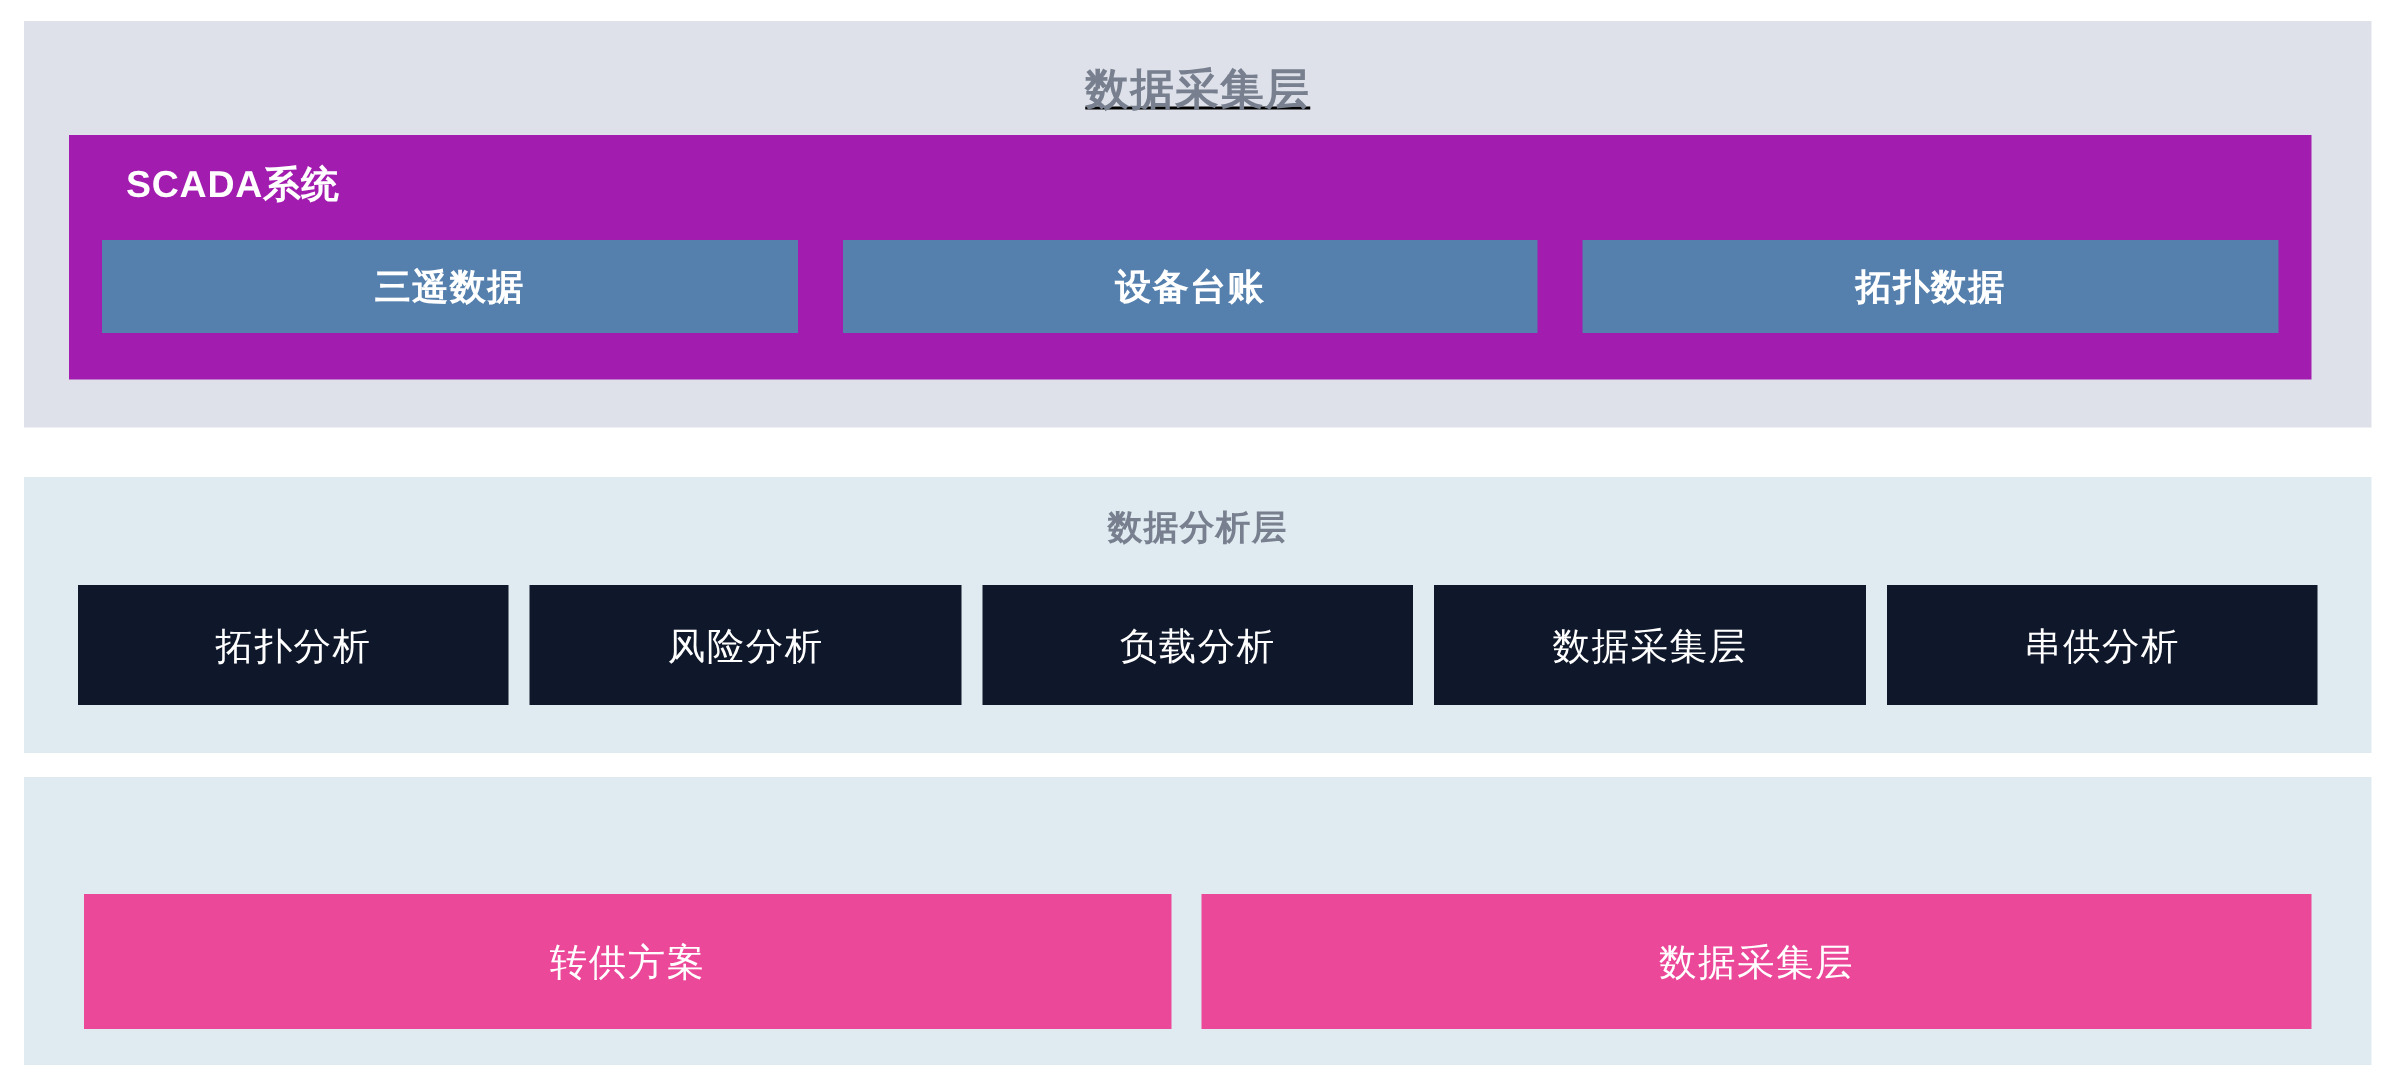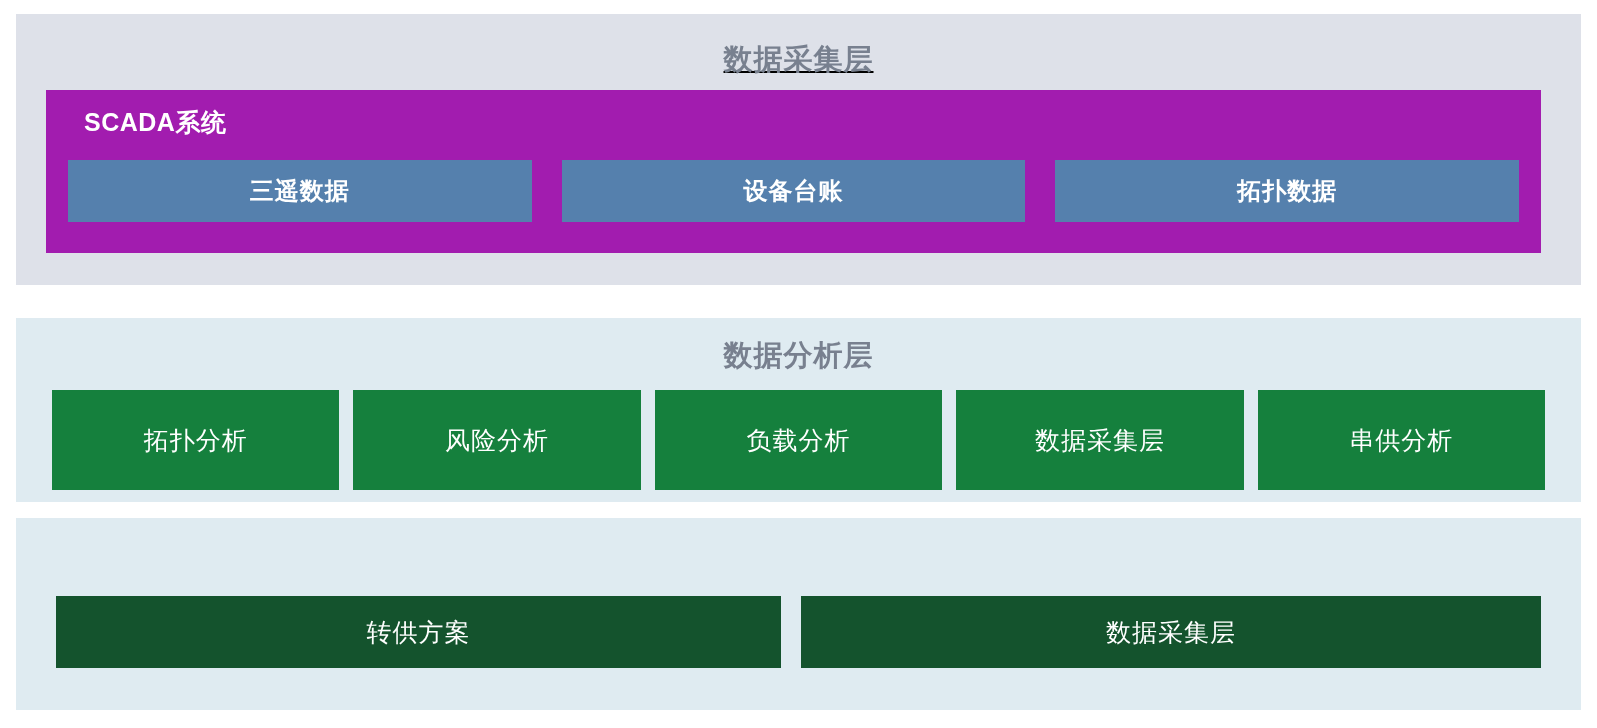--- a/index.html
+++ b/index.html
@@ -90,35 +90,35 @@
 
   
   #layer-analysis {
     left: 16px;
     top: 318px;
     width: 1565px;
     height: 184px;
     background: #dfebf1;
   }
   #layer-analysis .layer-title {
-    font-size: 29px;
+    font-size: 23px;
     padding-top: 18px;
   }
   .analysis-items {
     position: absolute;
     left: 36px;
     right: 36px;
     top: 72px;
     display: flex;
     gap: 14px;
   }
   .analysis-item {
     flex: 1;
-    height: 100px;
-    background: #15803d;
+    height: 80px;
+    background: #0f172a;
     color: #ffffff;
     font-size: 25px;
     display: flex;
     align-items: center;
     justify-content: center;
     letter-spacing: 1px;
   }
 
   
   #layer-application {
@@ -134,22 +134,22 @@
   }
   .application-items {
     position: absolute;
     left: 40px;
     right: 40px;
     top: 78px;
     display: flex;
     gap: 20px;
   }
   .app-item {
-    height: 72px;
-    background: #14532d;
+    height: 90px;
+    background: #ec4899;
     color: #ffffff;
     font-size: 25px;
     display: flex;
     align-items: center;
     justify-content: center;
     letter-spacing: 1px;
   }
   .app-item.left  { flex: 0 0 725px; }
   .app-item.right { flex: 1 1 auto; }
 </style>

